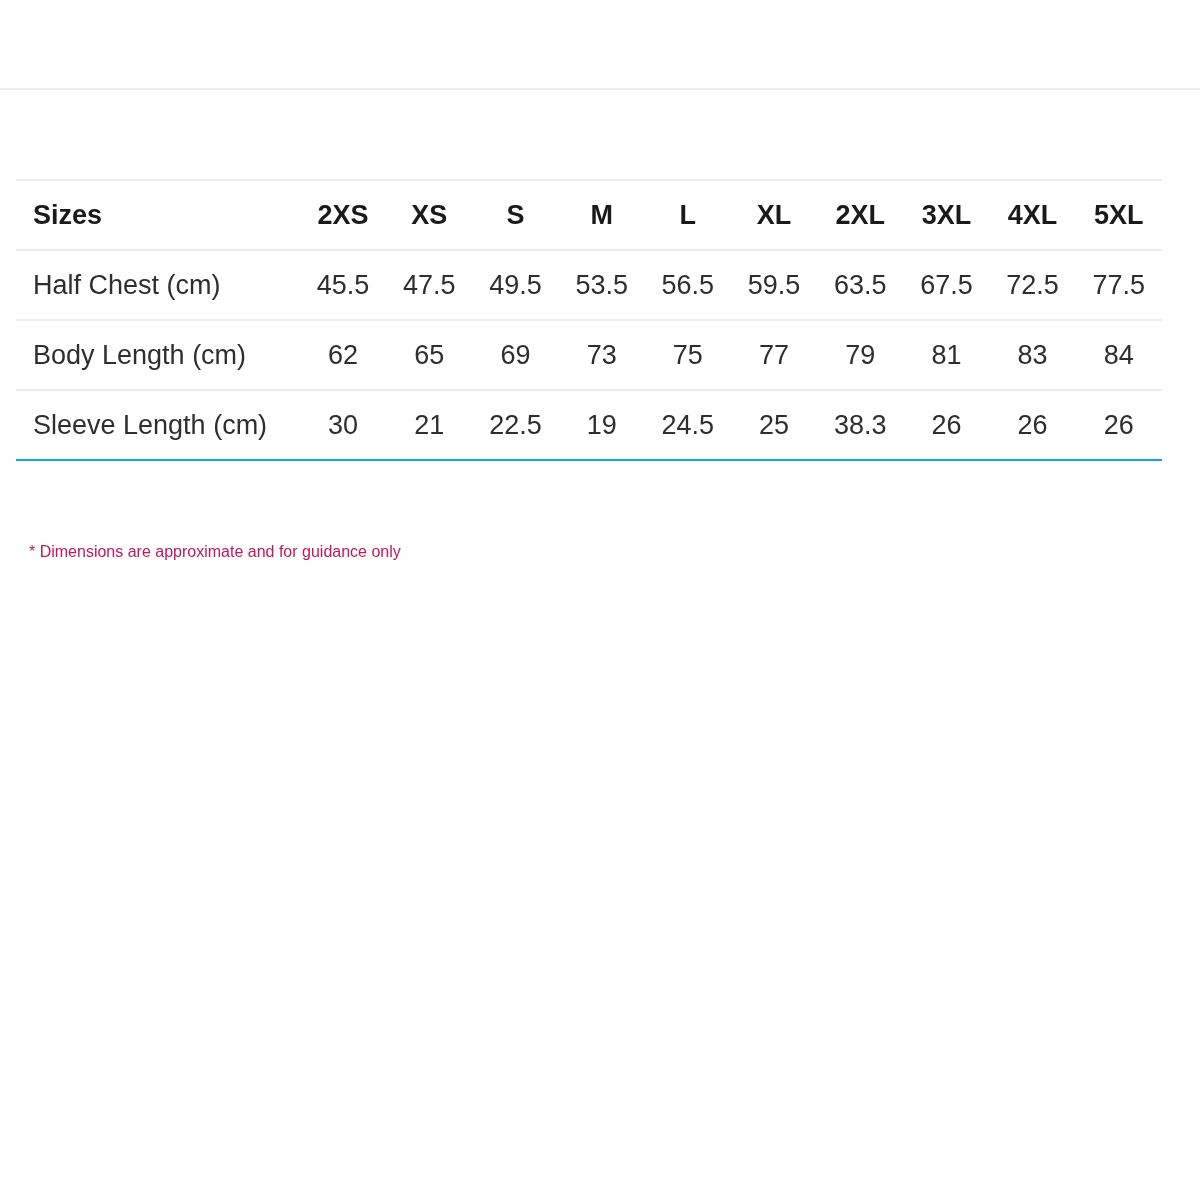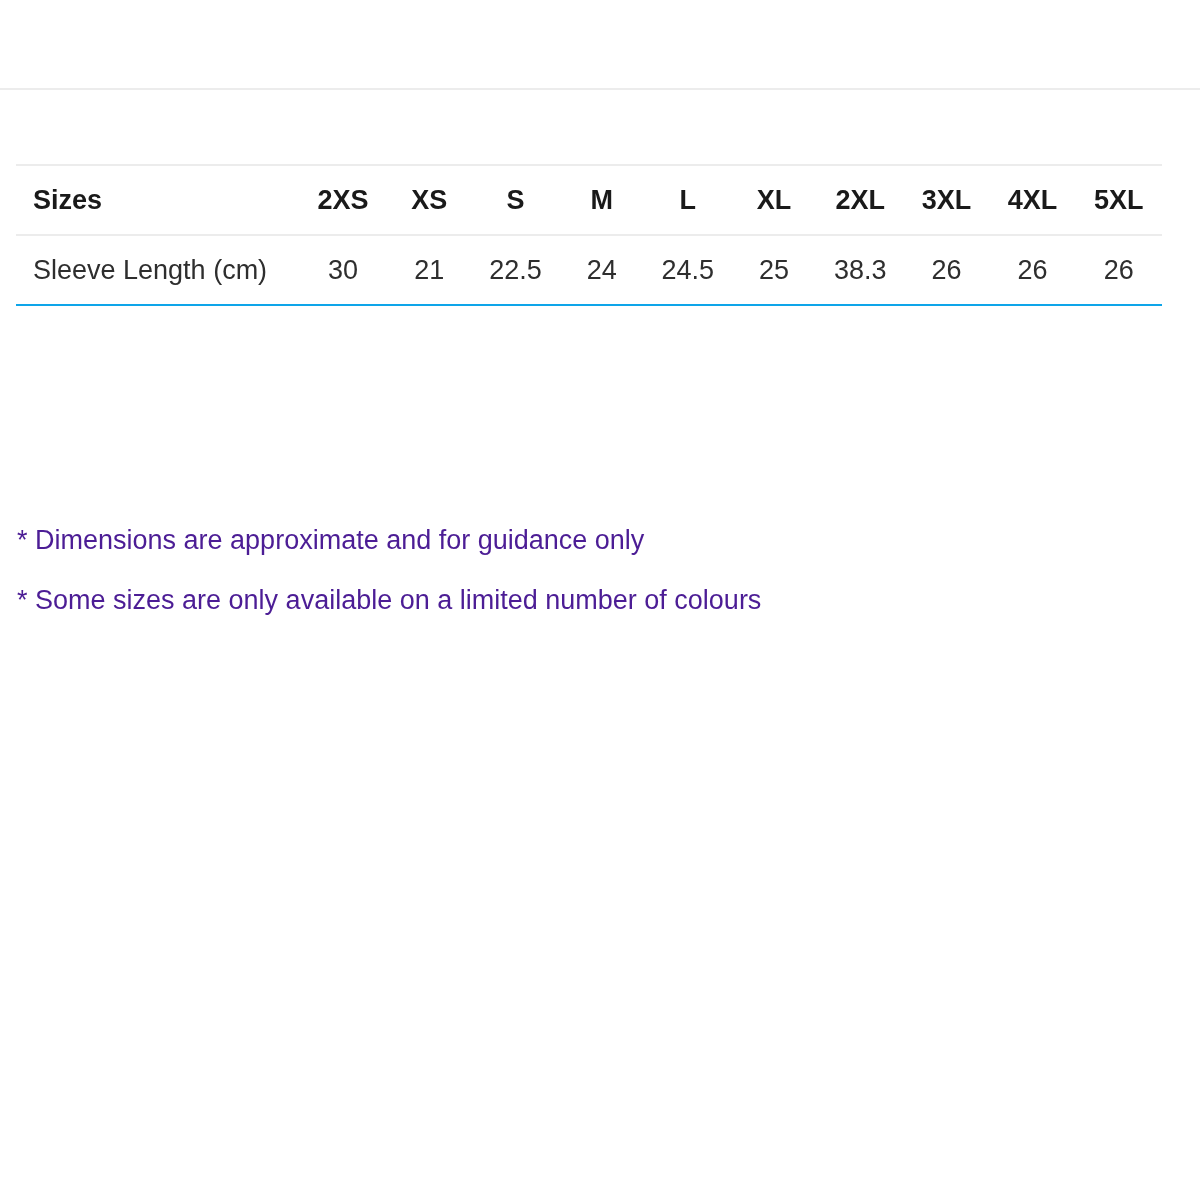--- a/index.html
+++ b/index.html
@@ -15,21 +15,21 @@
     position: absolute;
     left: 0;
     top: 88px;
     width: 1200px;
     height: 2px;
     background: #ececec;
   }
   table.size-chart {
     position: absolute;
     left: 16px;
-    top: 164px;
+    top: 179px;
     width: 1146px;
     border-collapse: collapse;
     table-layout: fixed;
     font-size: 27px;
     color: #2e2e2e;
     border-top: 2px solid #ececec;
   }
   table.size-chart col.label-col { width: 284px; }
   table.size-chart tr { height: 70px; }
   table.size-chart th, table.size-chart td {
@@ -51,24 +51,24 @@
   table.size-chart thead tr { border-bottom: 2px solid #ececec; }
   table.size-chart tbody tr { border-bottom: 2px solid #ececec; }
   table.size-chart tbody tr:last-child { border-bottom: 2px solid #0ea5e9; }
   .footnotes {
     position: absolute;
     left: 17px;
     top: 510px;
     width: 1180px;
   }
   .footnotes p {
-    margin: 0;
-    font-size: 27px;
+    margin: 12px;
+    font-size: 16px;
     line-height: 60px;
-    color: #4c1d95;
+    color: #be185d;
     white-space: nowrap;
   }
 </style>
 </head>
 <body>
 
 <div class="top-divider"></div>
 
 <table class="size-chart">
   <colgroup>
@@ -94,31 +94,56 @@
       <th>L</th>
       <th>XL</th>
       <th>2XL</th>
       <th>3XL</th>
       <th>4XL</th>
       <th>5XL</th>
     </tr>
   </thead>
   <tbody>
     <tr>
+      <td class="row-label">Half Chest (cm)</td>
+      <td>45.5</td>
+      <td>47.5</td>
+      <td>49.5</td>
+      <td>53.5</td>
+      <td>56.5</td>
+      <td>59.5</td>
+      <td>63.5</td>
+      <td>67.5</td>
+      <td>72.5</td>
+      <td>77.5</td>
+    </tr>
+    <tr>
+      <td class="row-label">Body Length (cm)</td>
+      <td>62</td>
+      <td>65</td>
+      <td>69</td>
+      <td>73</td>
+      <td>75</td>
+      <td>77</td>
+      <td>79</td>
+      <td>81</td>
+      <td>83</td>
+      <td>84</td>
+    </tr>
+    <tr>
       <td class="row-label">Sleeve Length (cm)</td>
       <td>30</td>
       <td>21</td>
       <td>22.5</td>
-      <td>24</td>
+      <td>19</td>
       <td>24.5</td>
       <td>25</td>
       <td>38.3</td>
       <td>26</td>
       <td>26</td>
       <td>26</td>
     </tr>
   </tbody>
 </table>
 
 <div class="footnotes">
   <p>* Dimensions are approximate and for guidance only</p>
-  <p>* Some sizes are only available on a limited number of colours</p>
 </div>
 
 </body></html>

